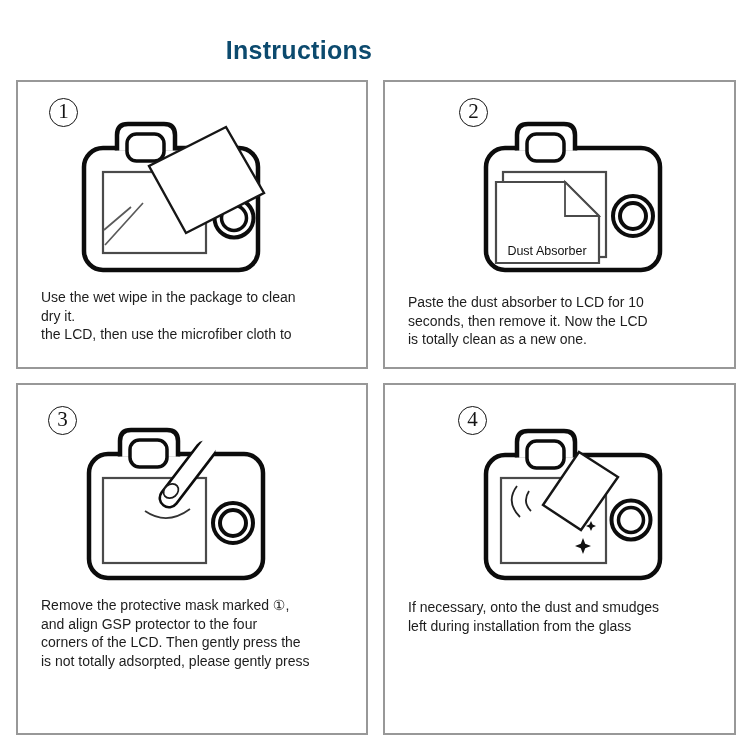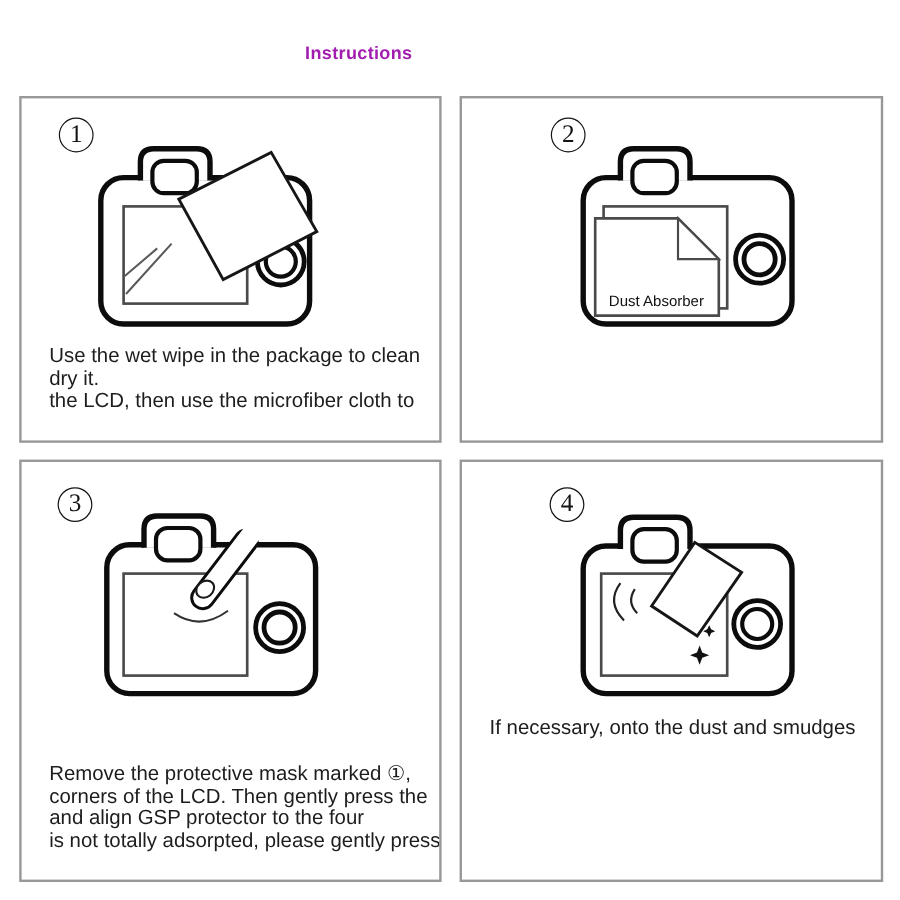--- a/index.html
+++ b/index.html
@@ -2,21 +2,21 @@
 <html><head>
 <meta charset="utf-8">
 <style>
   html,body { margin:0; padding:0; }
   body {
     width:750px; height:750px; background:#ffffff; position:relative;
     font-family:"Liberation Sans", sans-serif; overflow:hidden;
   }
   .page-title {
     position:absolute; top:36px; left:0; width:598px; text-align:center;
-    font-size:15px; font-weight:bold; color:#a21caf; letter-spacing:.3px;
+    font-size:25px; font-weight:bold; color:#0c4a6e; letter-spacing:.3px;
   }
   .panel {
     position:absolute; box-sizing:border-box; border:2px solid #989898;
     background:#fff; overflow:hidden;
   }
   #panel1 { left:16px;  top:80px;  width:352px; height:289px; }
   #panel2 { left:383px; top:80px;  width:353px; height:289px; }
   #panel3 { left:16px;  top:383px; width:352px; height:352px; }
   #panel4 { left:383px; top:383px; width:353px; height:352px; }
   .step-num {
@@ -28,26 +28,26 @@
   #panel1 .step-num { left:31px; top:16px; }
   #panel2 .step-num { left:74px; top:16px; }
   #panel3 .step-num { left:30px; top:21px; }
   #panel4 .step-num { left:73px; top:21px; }
   .cam { position:absolute; }
   #panel1 .cam { left:59px; top:30px; }
   #panel2 .cam { left:94px; top:30px; }
   #panel3 .cam { left:63px; top:33px; }
   #panel4 .cam { left:94px; top:33px; }
   .instr {
-    position:absolute; left:23px; font-size:17px; line-height:18.5px;
+    position:absolute; left:23px; font-size:14px; line-height:18.5px;
     color:#1d1d1d; white-space:nowrap;
   }
   #panel1 .instr { top:206px; }
   #panel2 .instr { top:211px; }
-  #panel3 .instr { top:211px;margin-top:40px; }
+  #panel3 .instr { top:211px; }
   #panel4 .instr { top:213px; }
   .sheet-label {
     font-family:"Liberation Sans", sans-serif; font-size:12.5px; fill:#111;
   }
 </style>
 </head>
 <body>
 
 <div class="page-title">Instructions</div>
 
@@ -80,20 +80,25 @@
     <path d="M38,38.5 L38,23 Q38,12 49,12 L85,12 Q96,12 96,23 L96,38.5" fill="#fff" stroke="#0c0c0c" stroke-width="4.5"></path>
     <rect x="48" y="22" width="37" height="27" rx="9.5" fill="#fff" stroke="#0c0c0c" stroke-width="3.5"></rect>
     <circle cx="154" cy="104" r="20" fill="#fff" stroke="#0c0c0c" stroke-width="4"></circle>
     <circle cx="154" cy="104" r="13" fill="#fff" stroke="#0c0c0c" stroke-width="4"></circle>
     <rect x="24" y="60" width="103" height="85" fill="#fff" stroke="#4a4a4a" stroke-width="2.2"></rect>
     <path d="M17,70 L86,70 L120,104 L120,151 L17,151 Z" fill="#fff" stroke="#4a4a4a" stroke-width="2.2"></path>
     <path d="M86,70 L120,104 L86,104 Z" fill="#fff" stroke="#4a4a4a" stroke-width="1.8"></path>
     <text x="68" y="143" text-anchor="middle" class="sheet-label">Dust Absorber</text>
   </svg>
 
+  <div class="instr">
+    <div>Paste the dust absorber to LCD for 10</div>
+    <div>seconds, then remove it. Now the LCD</div>
+    <div>is totally clean as a new one.</div>
+  </div>
 </section>
 
 <section class="panel" id="panel3">
   <div class="step-num">3</div>
 
   <svg class="cam" width="200" height="172" viewBox="0 0 200 172">
     <rect x="8" y="36" width="174" height="124" rx="19" fill="#fff" stroke="#0c0c0c" stroke-width="4.5"></rect>
     <path d="M39,38.5 L39,23 Q39,12 50,12 L86,12 Q97,12 97,23 L97,38.5" fill="#fff" stroke="#0c0c0c" stroke-width="4.5"></path>
     <rect x="49" y="22" width="37" height="27" rx="9.5" fill="#fff" stroke="#0c0c0c" stroke-width="3.5"></rect>
     <rect x="22" y="60" width="103" height="85" fill="#fff" stroke="#4a4a4a" stroke-width="2.2"></rect>
@@ -102,22 +107,22 @@
     <g>
       <line x1="124" y1="33" x2="88" y2="80" stroke="#0c0c0c" stroke-width="21" stroke-linecap="round"></line>
       <line x1="130" y1="25" x2="88" y2="80" stroke="#ffffff" stroke-width="16" stroke-linecap="round"></line>
       <ellipse cx="90" cy="73" rx="8" ry="6.5" transform="rotate(-40 90 73)" fill="#fff" stroke="#1a1a1a" stroke-width="1.7"></ellipse>
     </g>
     <path d="M64,93 Q86,108 109,91" fill="none" stroke="#333" stroke-width="1.7"></path>
   </svg>
 
   <div class="instr">
     <div>Remove the protective mask marked ①,</div>
+    <div>and align GSP protector to the four</div>
     <div>corners of the LCD. Then gently press the</div>
-    <div>and align GSP protector to the four</div>
     <div>is not totally adsorpted, please gently press</div>
   </div>
 </section>
 
 <section class="panel" id="panel4">
   <div class="step-num">4</div>
 
   <svg class="cam" width="200" height="172" viewBox="0 0 200 172">
     <rect x="7" y="37" width="174" height="123" rx="19" fill="#fff" stroke="#0c0c0c" stroke-width="4.5"></rect>
     <path d="M38,39.5 L38,24 Q38,13 49,13 L85,13 Q96,13 96,24 L96,39.5" fill="#fff" stroke="#0c0c0c" stroke-width="4.5"></path>
@@ -127,14 +132,15 @@
     <circle cx="152" cy="102" r="12.5" fill="#fff" stroke="#0c0c0c" stroke-width="3.5"></circle>
     <path d="M38,68 Q26,84 41,99" fill="none" stroke="#222" stroke-width="1.8"></path>
     <path d="M50,73 Q43,84 52,93" fill="none" stroke="#222" stroke-width="1.8"></path>
     <polygon points="100,34 139,59 102,112 64,87" fill="#fff" stroke="#161616" stroke-width="2.4"></polygon>
     <path d="M112,103 L113.6,106.4 L117,108 L113.6,109.6 L112,113 L110.4,109.6 L107,108 L110.4,106.4 Z" fill="#111"></path>
     <path d="M104,120 L106.2,125.8 L112,128 L106.2,130.2 L104,136 L101.8,130.2 L96,128 L101.8,125.8 Z" fill="#111"></path>
   </svg>
 
   <div class="instr">
     <div>If necessary, onto the dust and smudges</div>
+    <div>left during installation from the glass</div>
   </div>
 </section>
 
 </body></html>

